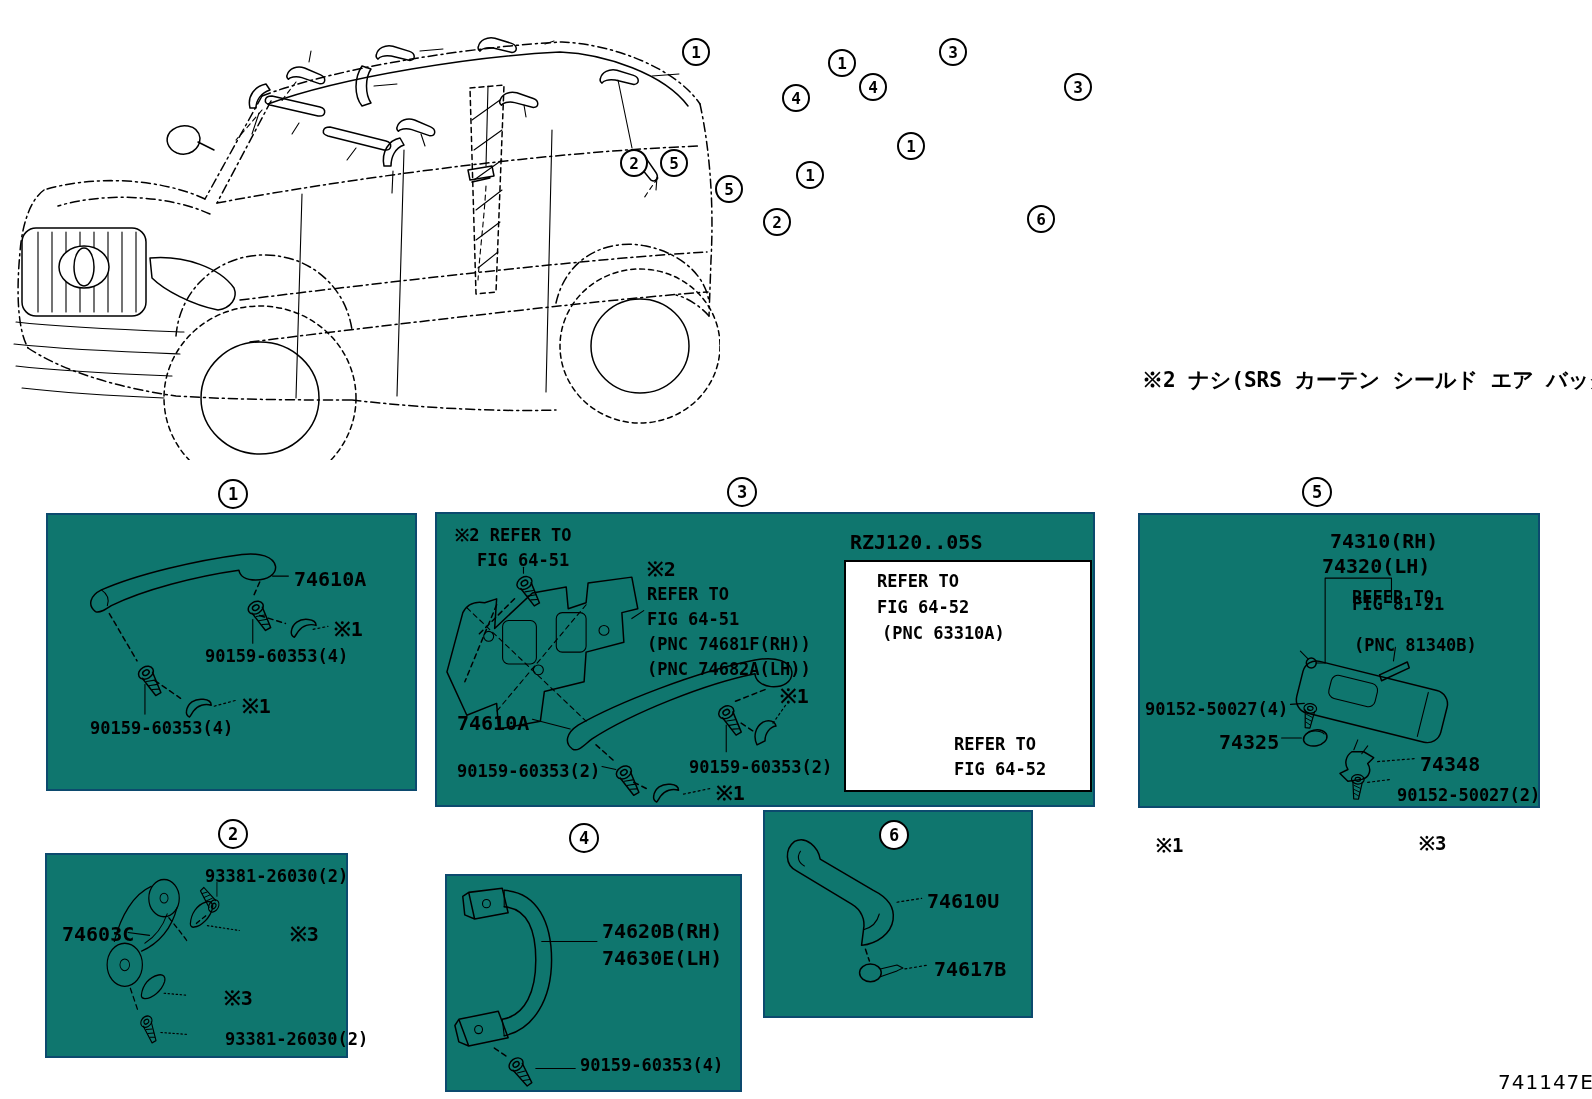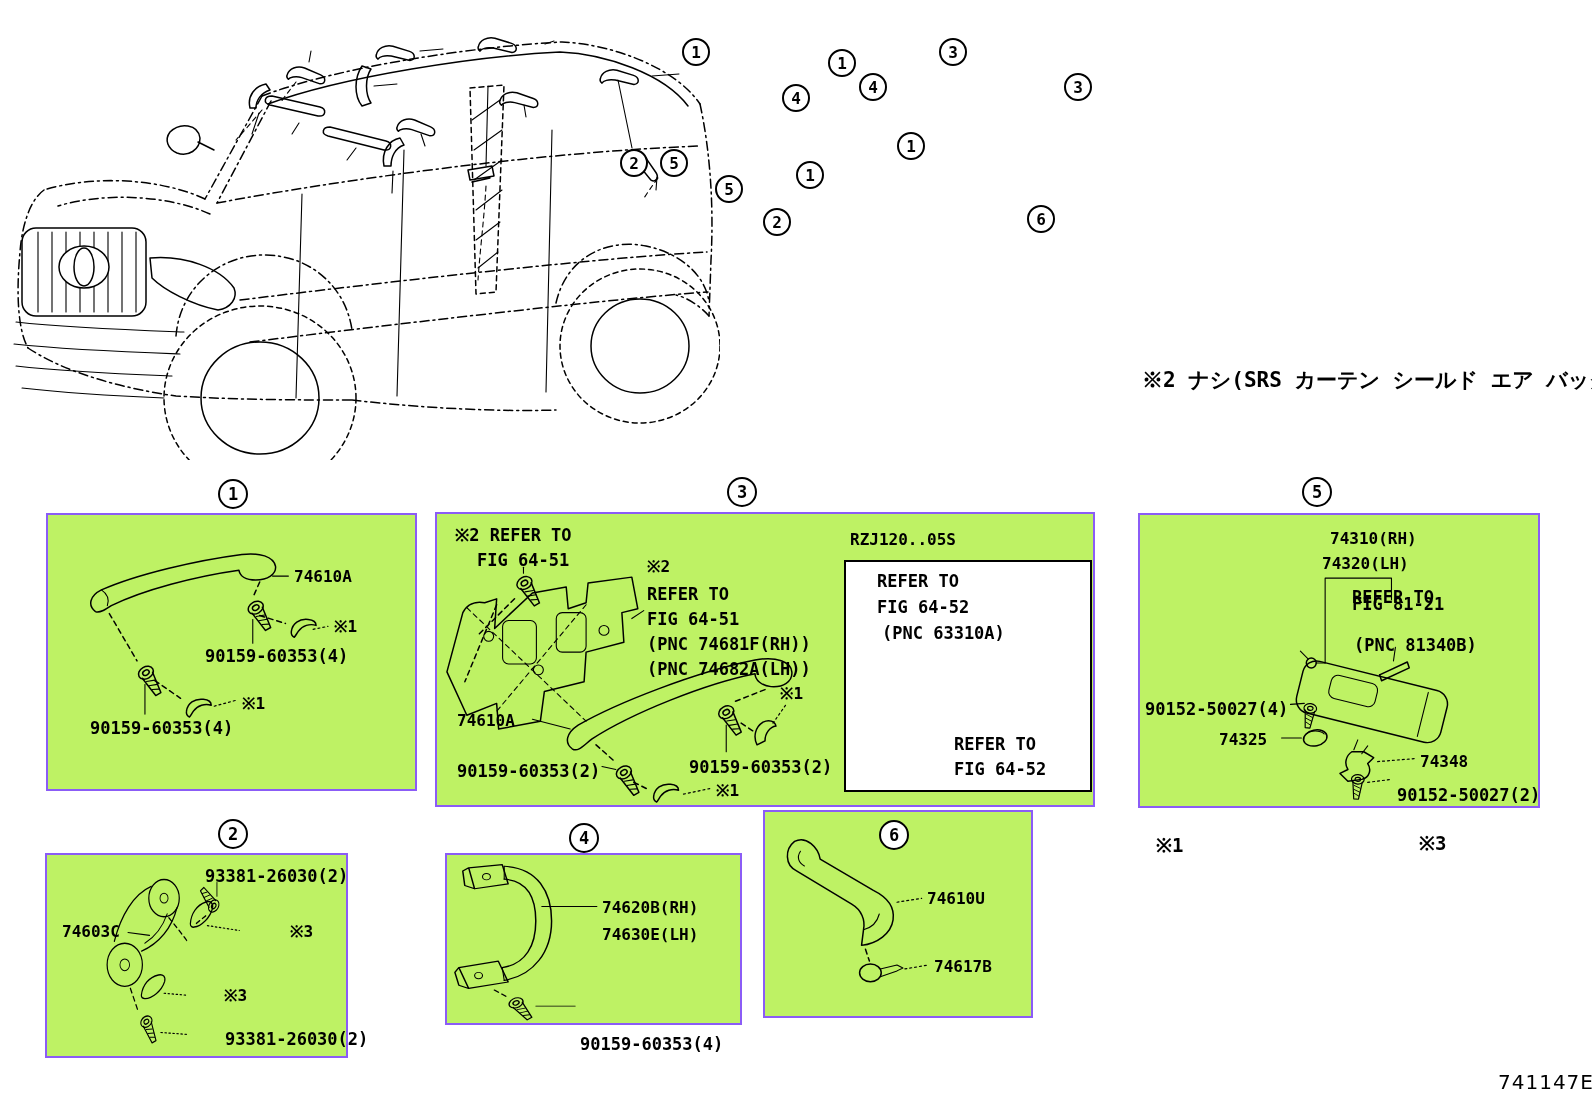--- a/index.html
+++ b/index.html
@@ -7,22 +7,22 @@
 html,body{background:#fff}
 #page{position:relative;width:1592px;height:1099px;background:#fff;overflow:hidden;
   font-family:"DejaVu Sans Mono",monospace;color:#000}
 svg{stroke:#000;fill:none;stroke-width:1.5;stroke-linecap:round;stroke-linejoin:round}
 .art{position:absolute;inset:0;width:100%;height:100%}
 .dd{stroke-dasharray:9 4 2 4}
 .ds{stroke-dasharray:5 4}
 .dt{stroke-dasharray:2 3;stroke-width:1.2}
 .thin{stroke-width:1.1}
 .lbl{position:absolute;font:700 17px/1.15 "DejaVu Sans Mono",monospace;white-space:nowrap}
-.lg{font-size:16px}
-.pbox{position:absolute;border:2px solid #8b5cf6;background:#bef264}
+.lg{font-size:20px}
+.pbox{position:absolute;border:2px solid #0c4a6e;background:#0f766e}
 .subbox{position:absolute;border:2px solid #000;background:#fff}
 .callout{position:absolute;width:28px;height:28px;border:2px solid #000;border-radius:50%;
   background:#fff;display:flex;align-items:center;justify-content:center;
   font:700 16px "DejaVu Sans Mono",monospace;z-index:5}
 .callout.big{width:30px;height:30px;font-size:17px}
 .ptable{position:absolute;border:2px solid #000;background:#fff;display:grid;
   grid-template-columns:1fr 1fr;grid-template-rows:37px 1fr}
 .th{display:flex;align-items:center;justify-content:center;border-bottom:2px solid #000;
   font:700 19px "DejaVu Sans Mono",monospace}
 .th.l,.td.l{border-right:2px solid #000}
@@ -335,21 +335,21 @@
   <div class="lbl" style="left:158px;top:12px">93381-26030(2)</div>
   <div class="lbl lg" style="left:15px;top:68px">74603C</div>
   <div class="lbl lg" style="left:243px;top:68px">※3</div>
   <div class="lbl lg" style="left:177px;top:132px">※3</div>
   <div class="lbl" style="left:178px;top:175px">93381-26030(2)</div>
 </div>
 
 <div class="callout big" style="left:569px;top:823px">
       <span>4</span>
     </div>
-<div class="pbox" style="left:445px;top:853px;width:297px;height:172px">
+<div class="pbox" style="left:445px;top:874px;width:297px;height:218px">
   <svg class="art" viewBox="0 0 297 209" preserveAspectRatio="none">
     <g>
       <path d="M22,16 L56,12 L62,36 L28,42 Z M22,16 L16,20 L18,38 L28,42"></path>
       <circle cx="40" cy="27" r="4" class="thin"></circle>
       <path d="M58,14 C92,16 106,46 106,82 C106,120 88,150 58,156"></path>
       <path d="M58,30 C82,32 90,54 90,82 C90,112 80,136 56,140"></path>
       <path class="thin" d="M58,14 L58,30 M58,156 L56,140"></path>
       <path d="M12,140 L52,132 L62,158 L22,166 Z M12,140 L8,146 L12,162 L22,166"></path>
       <circle cx="32" cy="150" r="4" class="thin"></circle>
     </g>

